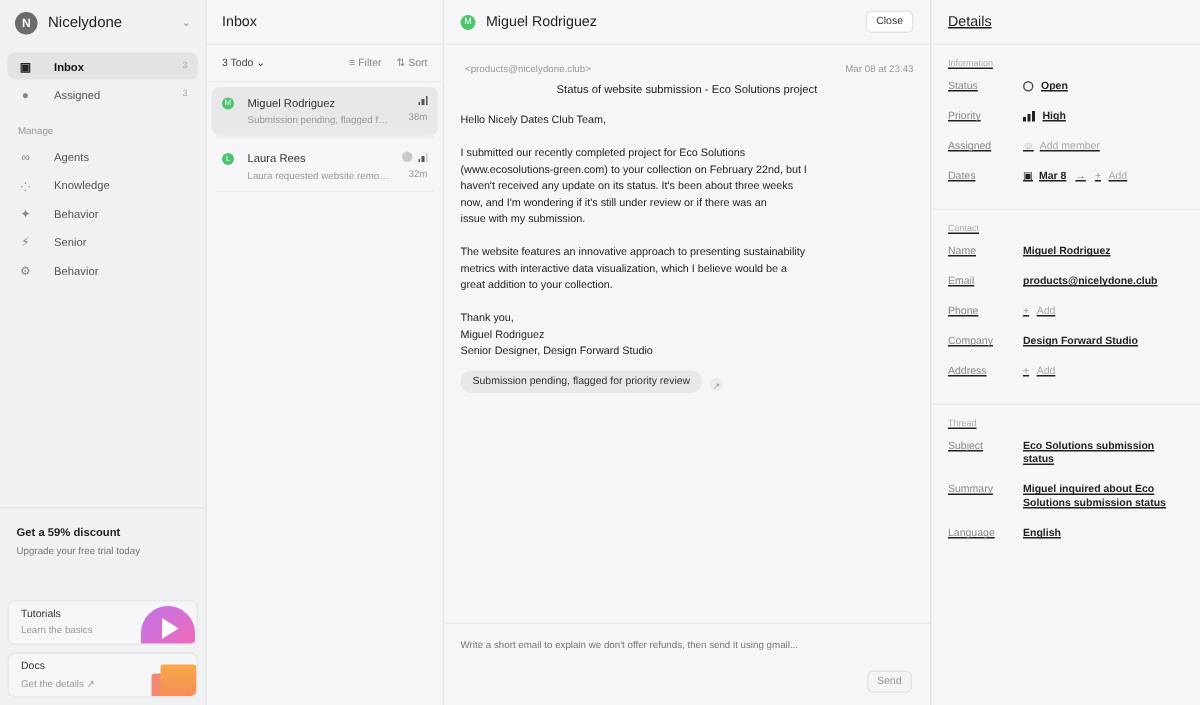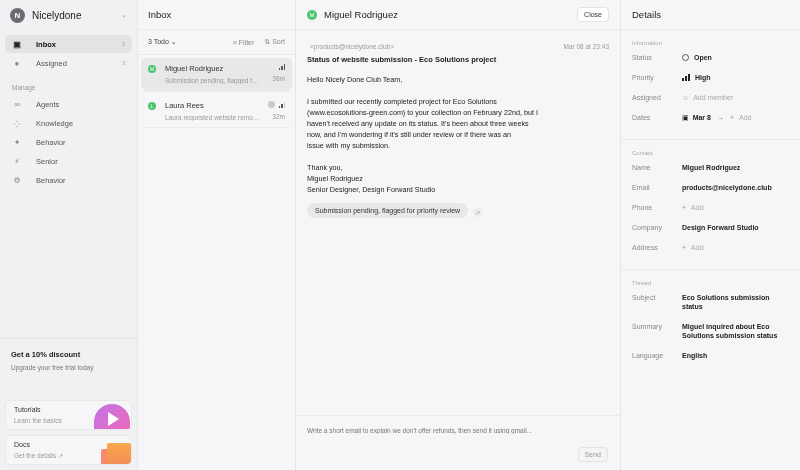--- a/index.html
+++ b/index.html
@@ -108,32 +108,32 @@
     .urgent { width: 7px; height: 7px; border-radius: 50%; background: #ef5a4f; color: #fff; font-size: 5px; display: flex; align-items: center; justify-content: center; }
     .agent-dot { width: 7px; height: 7px; border-radius: 50%; background: #c9c9cc; margin-right: 4px; }
 
     
     .message { width: 325px; height: 470px; background: #f6f6f8; position: relative; border-right: 1px solid #e5e5e8; }
     .msg-head { height: 30px; display: flex; align-items: center; padding: 0 11px; border-bottom: 1px solid #eaeaed; }
     .msg-avatar { width: 10px; height: 10px; border-radius: 50%; background: #4cc46e; color: #fff; font-size: 6px; display: flex; align-items: center; justify-content: center; margin-right: 7px; }
     .msg-name { font-size: 9.5px; color: #222; flex: 1; }
     .close-btn { font-size: 7px; background: #fff; border: 1px solid #e3e3e6; border-radius: 4px; padding: 3px 6px; color: #333; }
     .msg-meta { display: flex; justify-content: space-between; padding: 13px 11px 0 14px; font-size: 6.5px; color: #999; }
-    .msg-subject { font-size: 7.5px; font-weight: bold; color: #222; padding: 5px 11px 0 11px; }
+    .msg-subject { font-size: 7.5px; font-weight: normal; color: #222; padding: 5px 11px 0 11px; text-align: center; }
     .msg-body { padding: 10px 11px 0; font-size: 7.2px; line-height: 11px; color: #222; }
     .msg-body p { margin-bottom: 11px; white-space: pre-line; }
     .chip-row { display: flex; align-items: center; padding: 0 11px; margin-top: -3px; }
     .chip { background: #e8e8eb; border-radius: 8px; padding: 4px 8px; font-size: 7px; color: #333; }
     .chip-link { width: 9px; height: 9px; border-radius: 50%; background: #ececef; color: #999; font-size: 6px; margin-left: 5px; margin-top: 4px; display: flex; align-items: center; justify-content: center; }
     .composer { position: absolute; left: 0; right: 0; bottom: 0; height: 55px; border-top: 1px solid #eaeaed; }
     .composer-input { font-size: 6.5px; color: #aaa; padding: 11px 11px; background: transparent; border: none; width: 100%; font-family: "Liberation Sans", sans-serif; }
     .send-btn { position: absolute; right: 12px; bottom: 8px; font-size: 7px; color: #999; background: #f4f4f6; border: 1px solid #e3e3e6; border-radius: 4px; padding: 3px 6px; }
 
     
-    .details { flex: 1; background: #f6f6f8; }
+    .details { flex: 1; background: #f6f6f8; text-decoration: underline; }
     .det-head { height: 30px; display: flex; align-items: center; padding: 0 11px; border-bottom: 1px solid #eaeaed; }
     .det-title { font-size: 9.5px; color: #222; }
     .det-section { border-bottom: 1px solid #eaeaed; padding: 10px 11px 6px; }
     .det-label { font-size: 6px; color: #aaa; margin-bottom: 7px; }
     .det-row { display: flex; align-items: flex-start; min-height: 20px; }
     .det-key { width: 50px; font-size: 7px; color: #888; padding-top: 1px; }
     .det-val { flex: 1; font-size: 7px; color: #222; font-weight: bold; display: flex; align-items: center; line-height: 9px; }
     .det-val.muted { color: #aaa; font-weight: normal; }
     .ico { margin-right: 4px; color: #555; font-weight: normal; }
     .open-circle { width: 7px; height: 7px; border: 1px solid #555; border-radius: 50%; margin-right: 5px; }
@@ -180,21 +180,21 @@
         <span class="nav-icon">⚡︎</span>
         <span class="nav-label">Senior</span>
       </div>
       <div class="nav-item">
         <span class="nav-icon">⚙</span>
         <span class="nav-label">Behavior</span>
       </div>
     </div>
 
     <div class="promo">
-      <div class="promo-title">Get a 10% discount</div>
+      <div class="promo-title">Get a 59% discount</div>
       <div class="promo-sub">Upgrade your free trial today</div>
     </div>
 
     <div class="card" style="top:400px">
       <div class="card-title">Tutorials</div>
       <div class="card-sub">Learn the basics</div>
       <div class="play-thumb">
           <div class="play-tri"></div>
         </div>
     </div>
@@ -259,26 +259,29 @@
       <div class="msg-avatar">M</div>
       <div class="msg-name">Miguel Rodriguez</div>
       <button class="close-btn">Close</button>
     </div>
     <div class="msg-meta">
       <span>&lt;products@nicelydone.club&gt;</span>
       <span>Mar 08 at 23:43</span>
     </div>
     <div class="msg-subject">Status of website submission - Eco Solutions project</div>
     <div class="msg-body">
-      <p>Hello Nicely Done Club Team,</p>
+      <p>Hello Nicely Dates Club Team,</p>
       <p>I submitted our recently completed project for Eco Solutions
 (www.ecosolutions-green.com) to your collection on February 22nd, but I
 haven't received any update on its status. It's been about three weeks
 now, and I'm wondering if it's still under review or if there was an
 issue with my submission.</p>
+      <p>The website features an innovative approach to presenting sustainability
+metrics with interactive data visualization, which I believe would be a
+great addition to your collection.</p>
       <p>Thank you,
 Miguel Rodriguez
 Senior Designer, Design Forward Studio</p>
     </div>
     <div class="chip-row">
       <span class="chip">Submission pending, flagged for priority review</span>
       <span class="chip-link">↗</span>
     </div>
     <div class="composer">
       <input class="composer-input" placeholder="Write a short email to explain we don't offer refunds, then send it using gmail..." style="">

